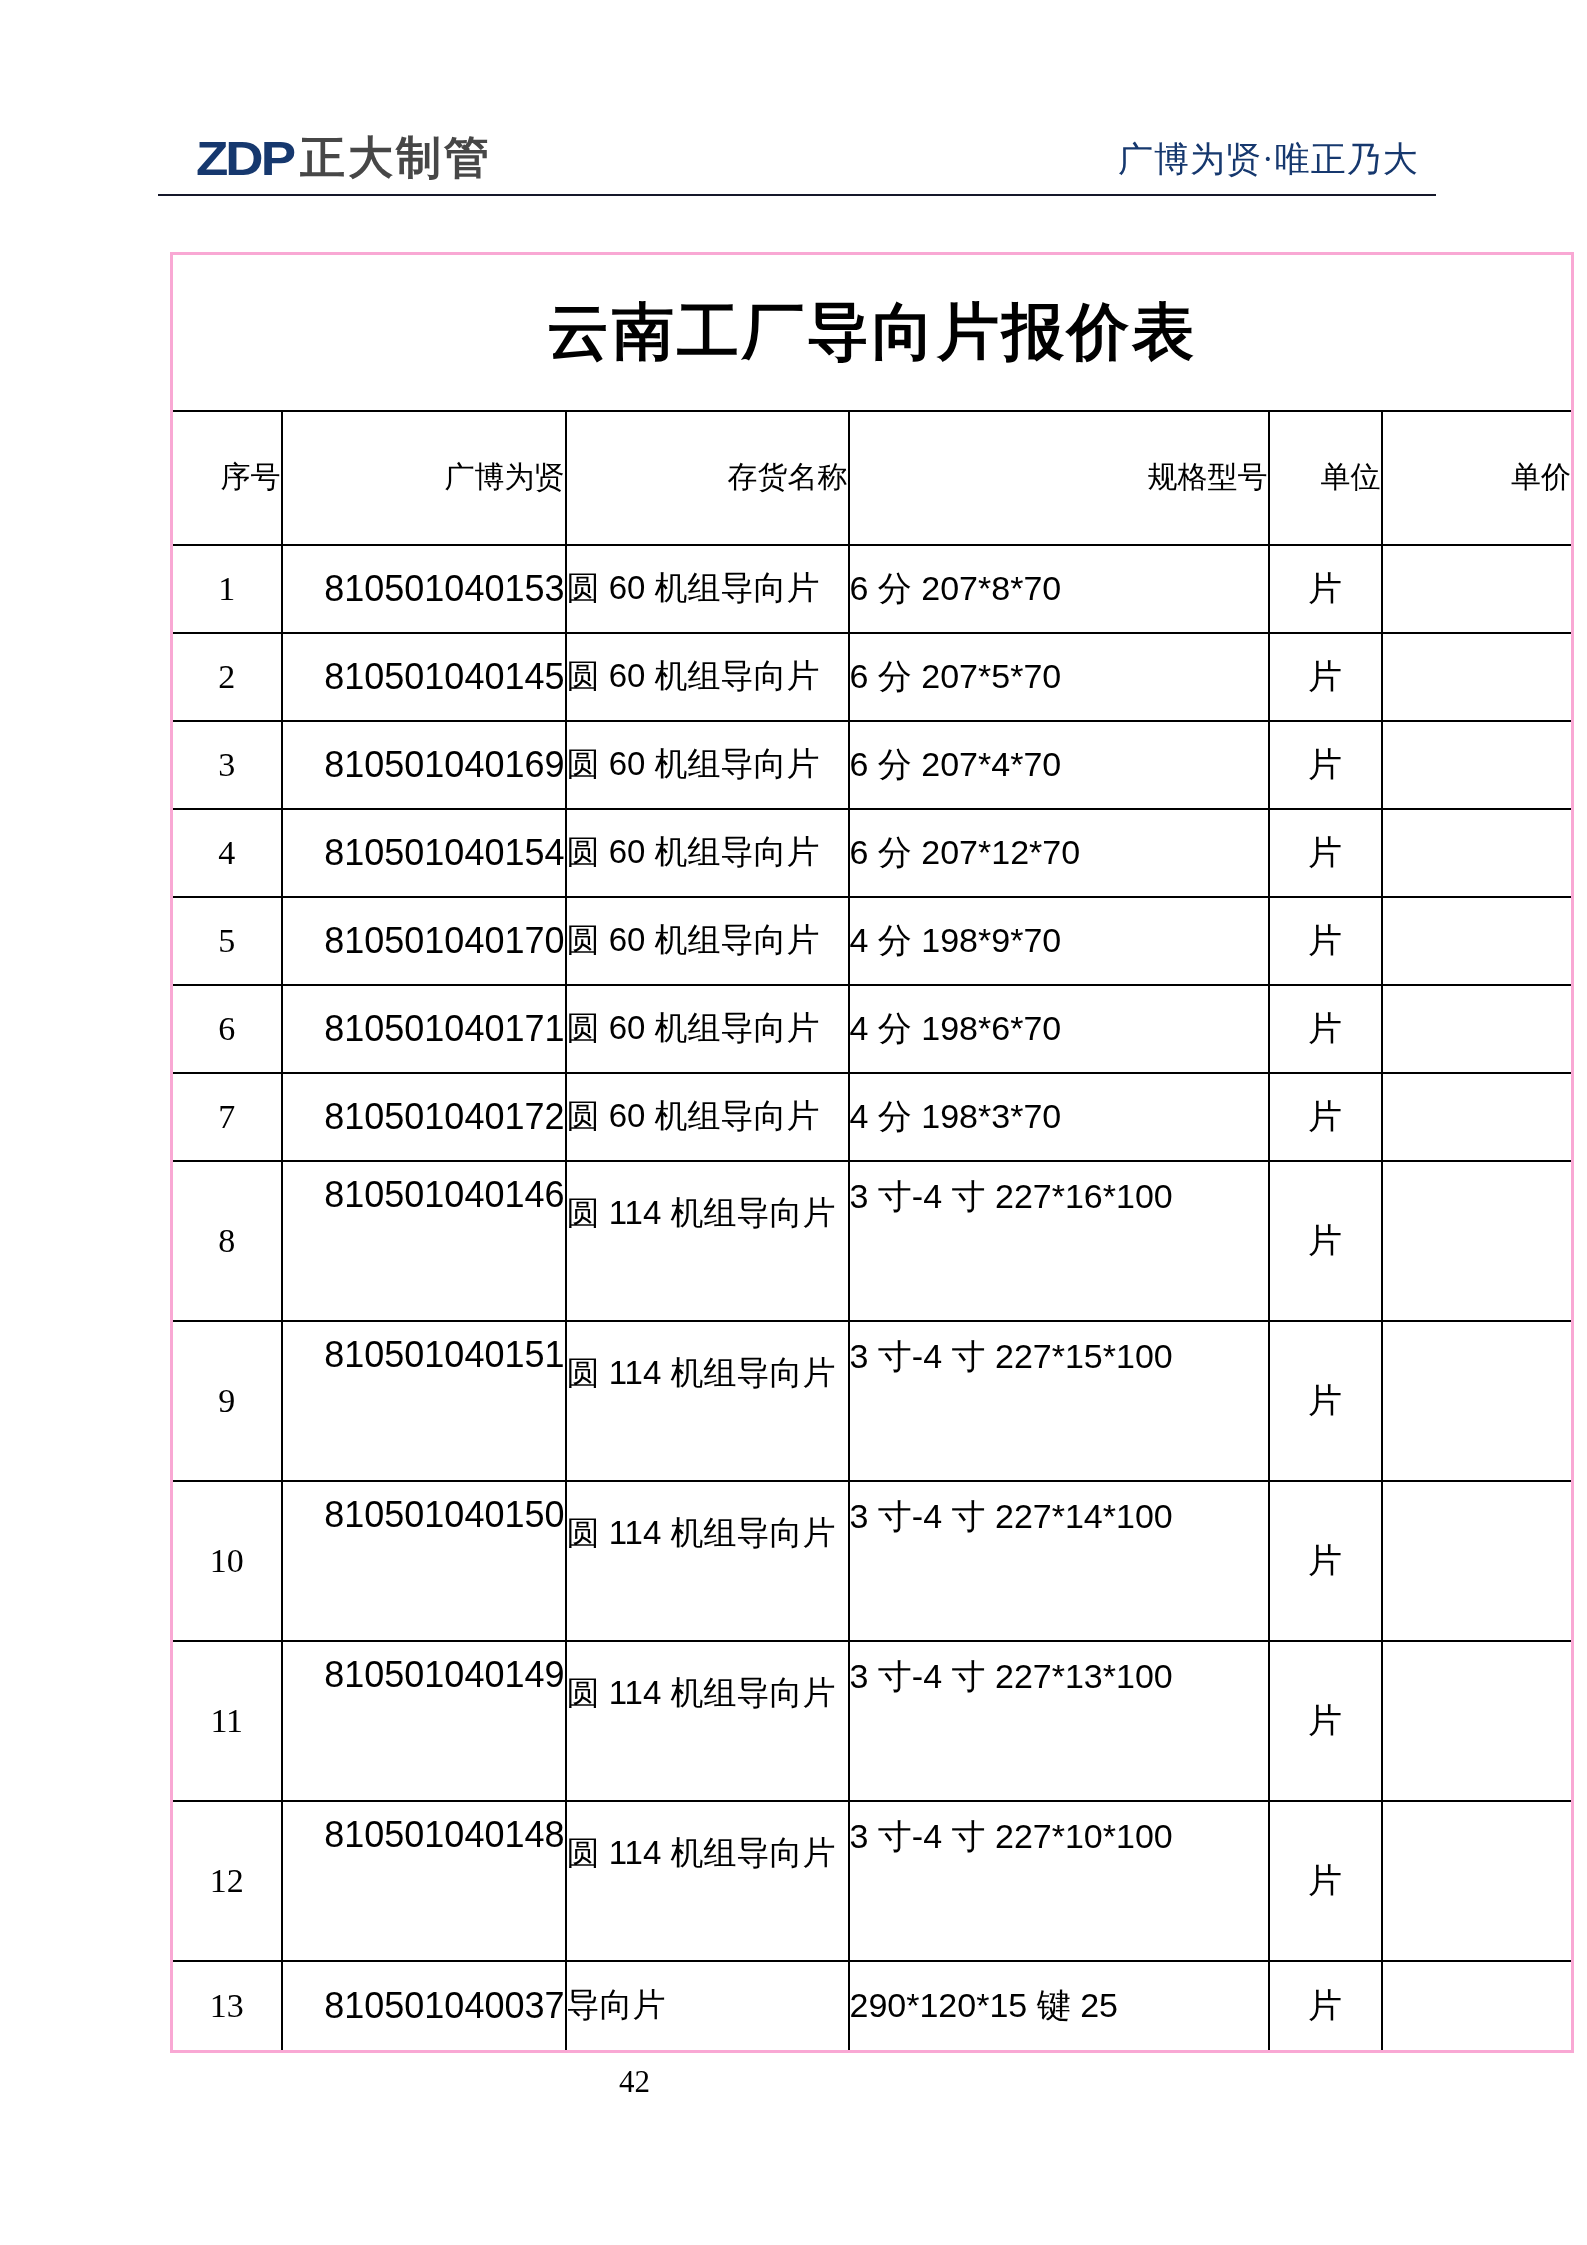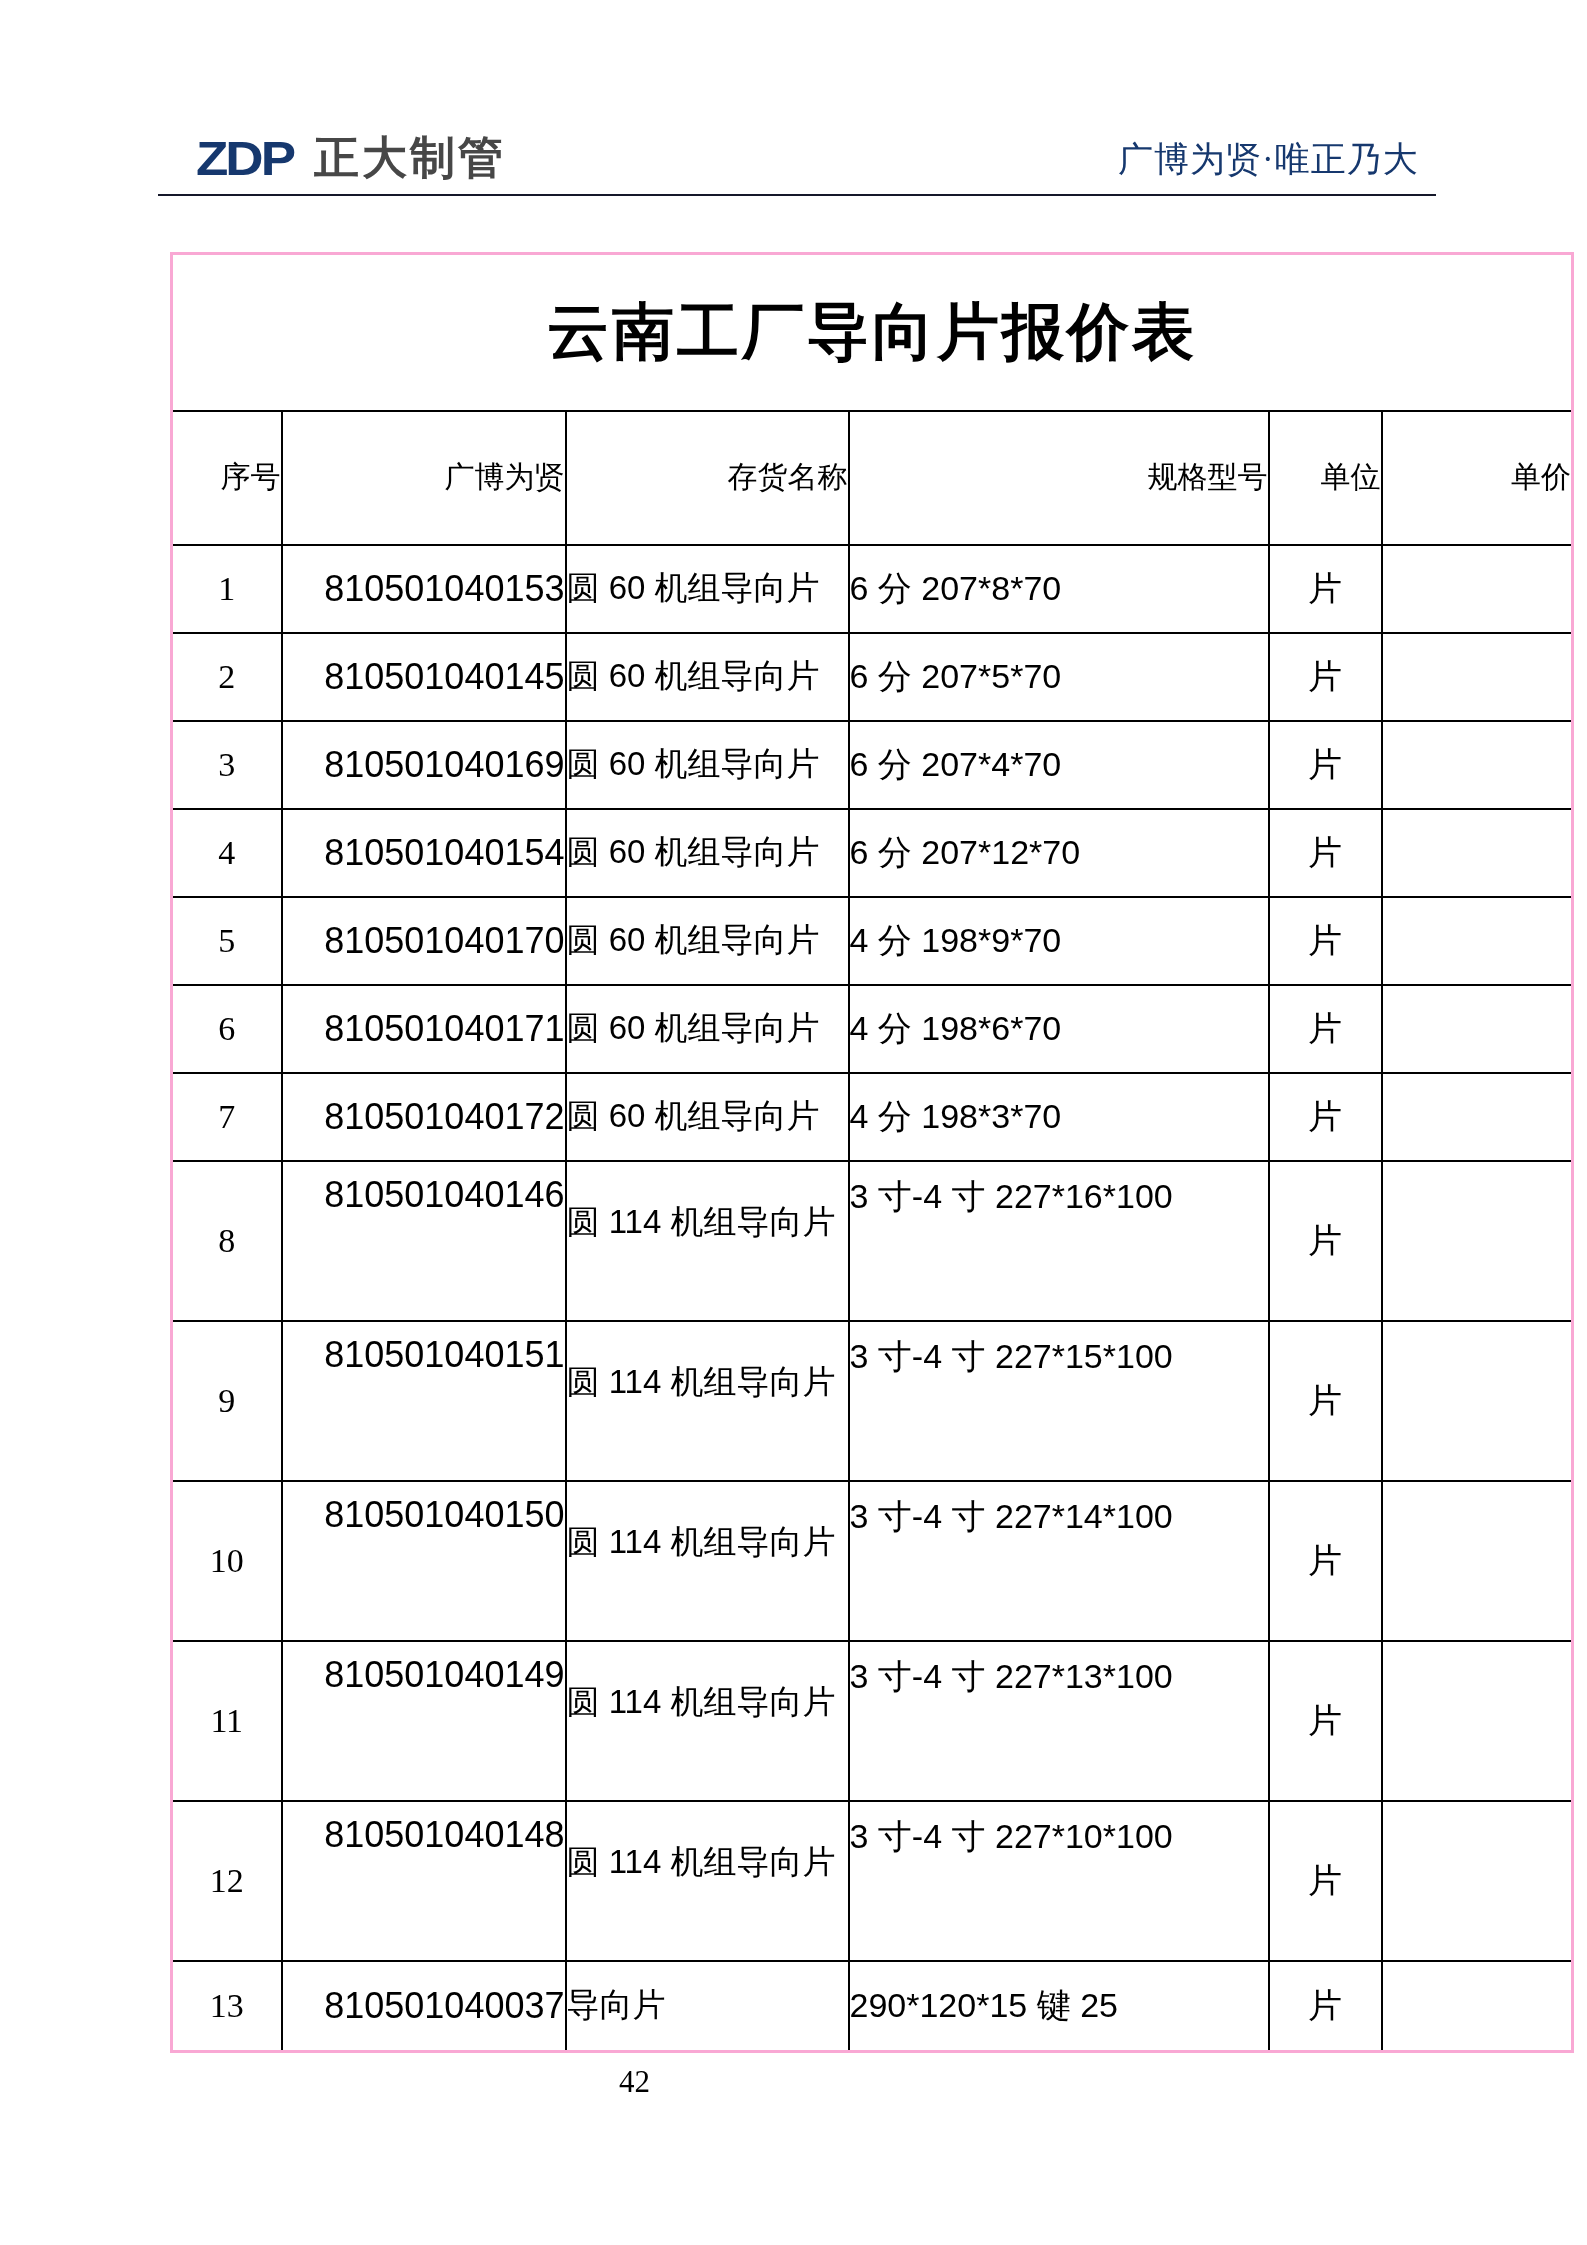--- a/index.html
+++ b/index.html
@@ -16,21 +16,21 @@
     width: 1587px; height: 2245px;
     overflow: hidden;
   }
 
   
   .logo-row {
     position: absolute;
     top: 131px; left: 196px;
     display: flex;
     align-items: center;
-    gap: 21px;
+    gap: 7px;
     line-height: 1;
   }
   .logo-zdp {
     font-family: "Liberation Sans", sans-serif;
     font-weight: 800;
     font-style: normal;
     font-size: 53px;
     letter-spacing: -3px;
     color: var(--brand-navy, #16386e);
     transform: scaleY(0.92);
@@ -106,21 +106,21 @@
   .cell-price { font-size: 34px; }
 
   
   .data-row.tall .cell-code,
   .data-row.tall .cell-spec {
     vertical-align: top;
     padding-top: 12px;
   }
   .data-row.tall .cell-name {
     vertical-align: top;
-    padding-top: 12px;
+    padding-top: 3px;
     line-height: 95px;
     margin-top: 23px;
   }
 
   
   .page-number {
     position: absolute;
     top: 2064px; left: 0;
     width: 1269px;
     text-align: center;

